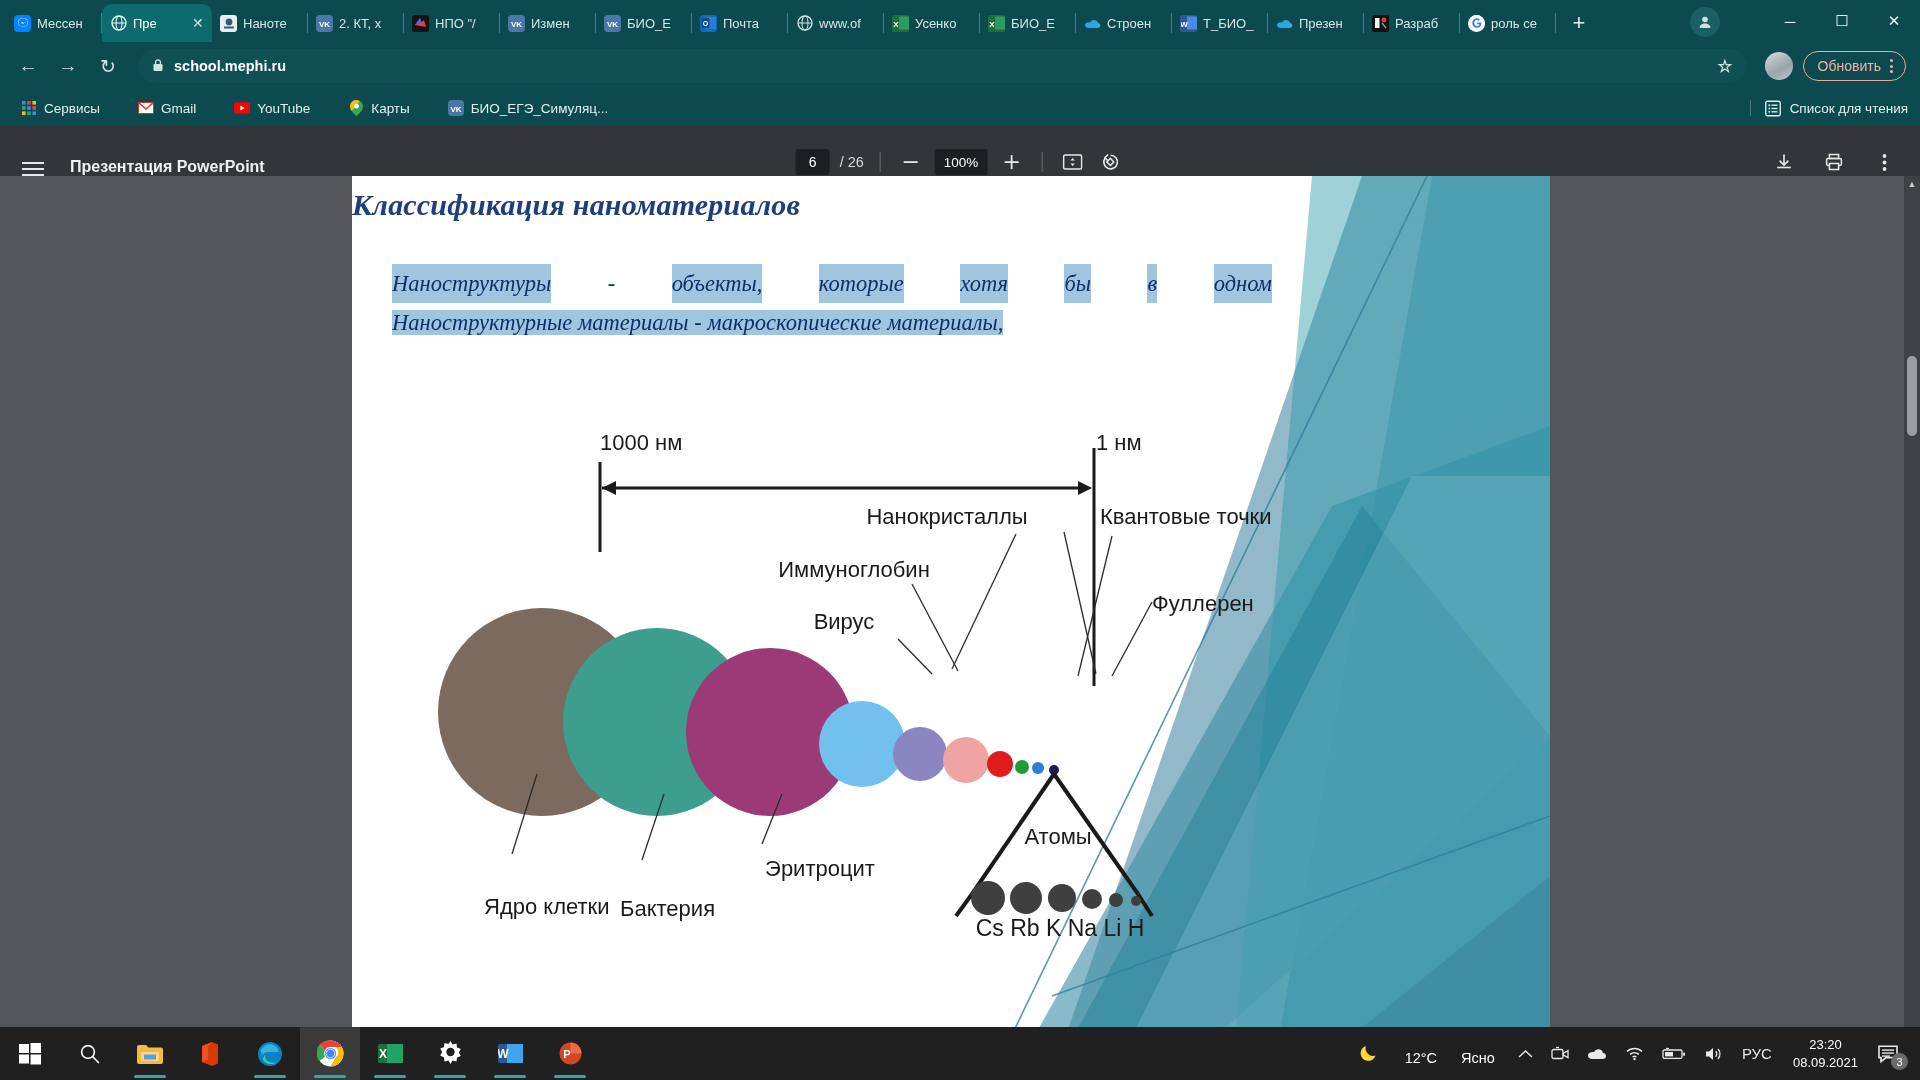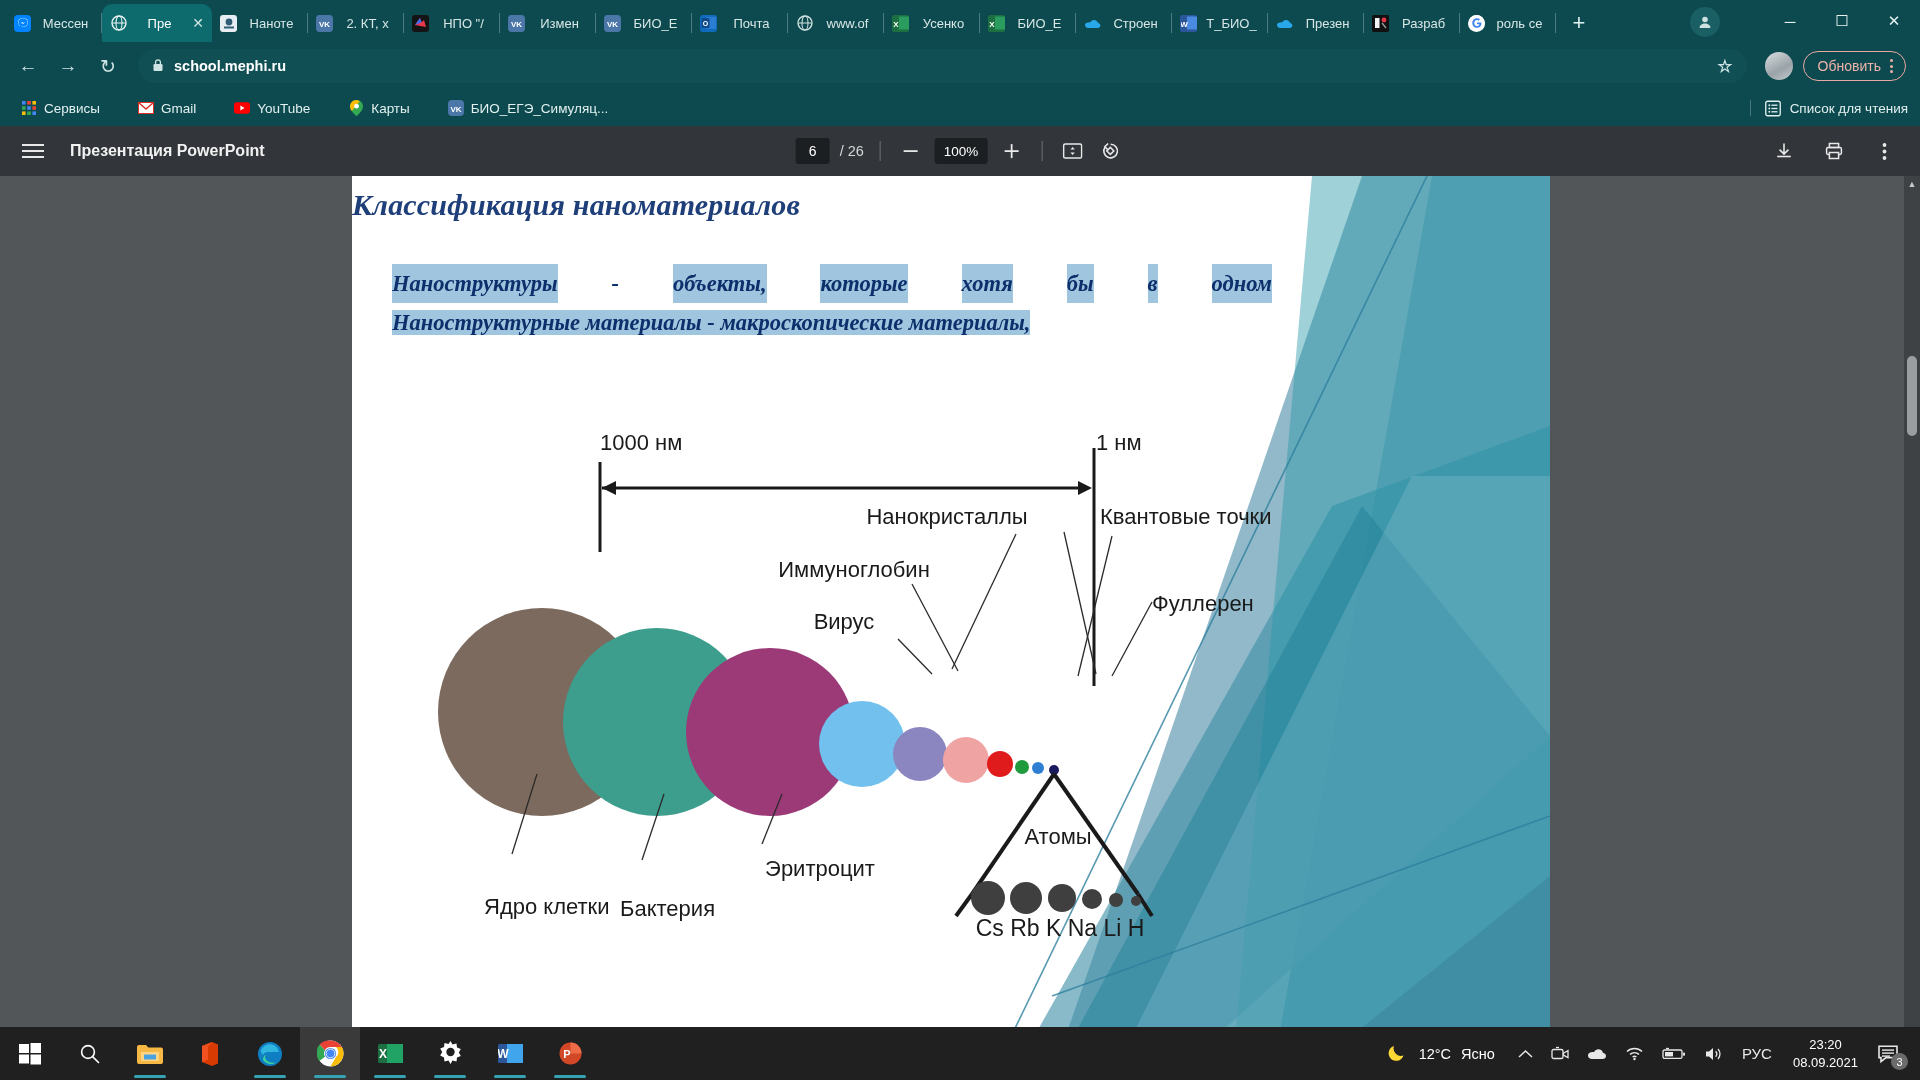--- a/index.html
+++ b/index.html
@@ -14,21 +14,21 @@
   #browser-window { width: 1920px; height: 1027px; background: #0c4a4f; position: relative; }
 
   
   #tab-strip {
     height: 42px; background: #0c4a4f;
     display: flex; align-items: flex-end; padding-left: 6px; position: relative;
   }
   .tab {
     height: 38px; width: 96px; display: flex; align-items: center; gap: 6px;
     padding: 0 8px; position: relative; color: #d8e6e6; font-size: 13px;
-    white-space: nowrap; overflow: hidden; flex: 0 0 auto; text-align: center;
+    white-space: nowrap; overflow: hidden; flex: 0 0 auto;
   }
   .tab .tab-title { overflow: hidden; text-overflow: clip; white-space: nowrap; flex: 1; }
   .tab:not(.active)::after {
     content: ""; position: absolute; right: 0; top: 9px; height: 20px;
     width: 1px; background: rgba(255,255,255,0.28);
   }
   .tab.active {
     background: #0d6b6e; border-radius: 10px 10px 0 0; color: #ffffff; width: 110px;
   }
   .tab.active::after { display: none; }
@@ -102,21 +102,21 @@
     height: 36px; background: #0c4a4f; display: flex; align-items: center;
     padding: 0 12px; gap: 20px; color: #e3f0f0; font-size: 13.5px;
   }
   .bookmark { display: flex; align-items: center; gap: 7px; padding: 4px 9px; border-radius: 4px; white-space: nowrap; }
   .bm-icon { width: 16px; height: 16px; flex: 0 0 16px; display: flex; align-items: center; justify-content: center; border-radius: 3px; }
   #reading-list { margin-left: auto; display: flex; align-items: center; gap: 9px; padding-left: 14px; border-left: 1px solid rgba(255,255,255,0.25); }
 
   
   #pdf-viewer { position: absolute; top: 126px; left: 0; right: 0; bottom: 0; background: #525659; }
   #pdf-toolbar {
-    height: 50px; background: #32363a; display: flex; align-items: center;
+    height: 50px; background: #32363a; display: flex; align-items: flex-end;
     padding: 0 22px; color: #e8e8e8; position: relative;
   }
   #hamburger { display: flex; flex-direction: column; gap: 4px; width: 22px; margin-right: 26px; }
   #hamburger i { height: 2px; background: #e8e8e8; display: block; }
   #doc-title { font-size: 16px; font-weight: bold; color: #f1f1f1; }
   #toolbar-center {
     position: absolute; left: 50%; transform: translateX(-50%);
     display: flex; align-items: center; gap: 10px; font-size: 14.5px;
   }
   #page-input {
@@ -140,21 +140,21 @@
   }
   #slide-deco { position: absolute; inset: 0; pointer-events: none; }
 
   #slide-title {
     position: absolute; top: 12px; left: 0; width: 920px; 
     font-family: "Liberation Serif", serif; font-style: italic; font-weight: bold;
     font-size: 30px; color: #1f3f7a; letter-spacing: 0.2px;
   }
   #slide-body {
     position: absolute; top: 88px; left: 40px; width: 880px;
-    font-family: "Liberation Serif", serif; font-style: italic; font-weight: bold;
+    font-family: "Liberation Serif", serif; font-style: italic; font-weight: normal;
     font-size: 22.5px; line-height: 39px; color: #0d2f6b;
   }
   #slide-body .line { white-space: nowrap; }
   #slide-body .ln-just { display: flex; justify-content: space-between; width: 880px; }
   .hl { background: #9fc5df; }
 
   
   #figure { position: absolute; top: 248px; left: 0; width: 1000px; height: 600px; }
   #figure svg { display: block; }
 
@@ -172,21 +172,21 @@
     width: 60px; height: 53px; display: flex; align-items: center;
     justify-content: center; position: relative;
   }
   .task-item.running::after {
     content: ""; position: absolute; bottom: 2px; left: 14px; width: 32px;
     height: 3px; background: #36a3b5; border-radius: 2px;
   }
   .task-item.active { background: #3a3a3a; }
   #tray { margin-left: auto; display: flex; align-items: center; gap: 0; padding-right: 6px; }
   .tray-icon { padding: 0 9px; display: flex; align-items: center; justify-content: center; color: #e8e8e8; font-size: 15px; height: 53px; }
-  #weather { display: flex; align-items: center; gap: 10px; padding: 0 14px 0 6px; font-size: 14.5px; }
+  #weather { display: flex; align-items: flex-end; gap: 24px; padding: 0 14px 0 6px; font-size: 14.5px; }
   #clock { text-align: center; font-size: 13px; line-height: 18px; padding: 0 12px; }
   #notif {
     position: relative; padding: 0 14px 0 8px; display: flex; align-items: center; height: 53px;
   }
   #notif-badge {
     position: absolute; right: 6px; bottom: 10px; width: 17px; height: 17px;
     border-radius: 50%; background: #6b6b6b; color: #fff; font-size: 11px;
     display: flex; align-items: center; justify-content: center;
   }
 </style>

